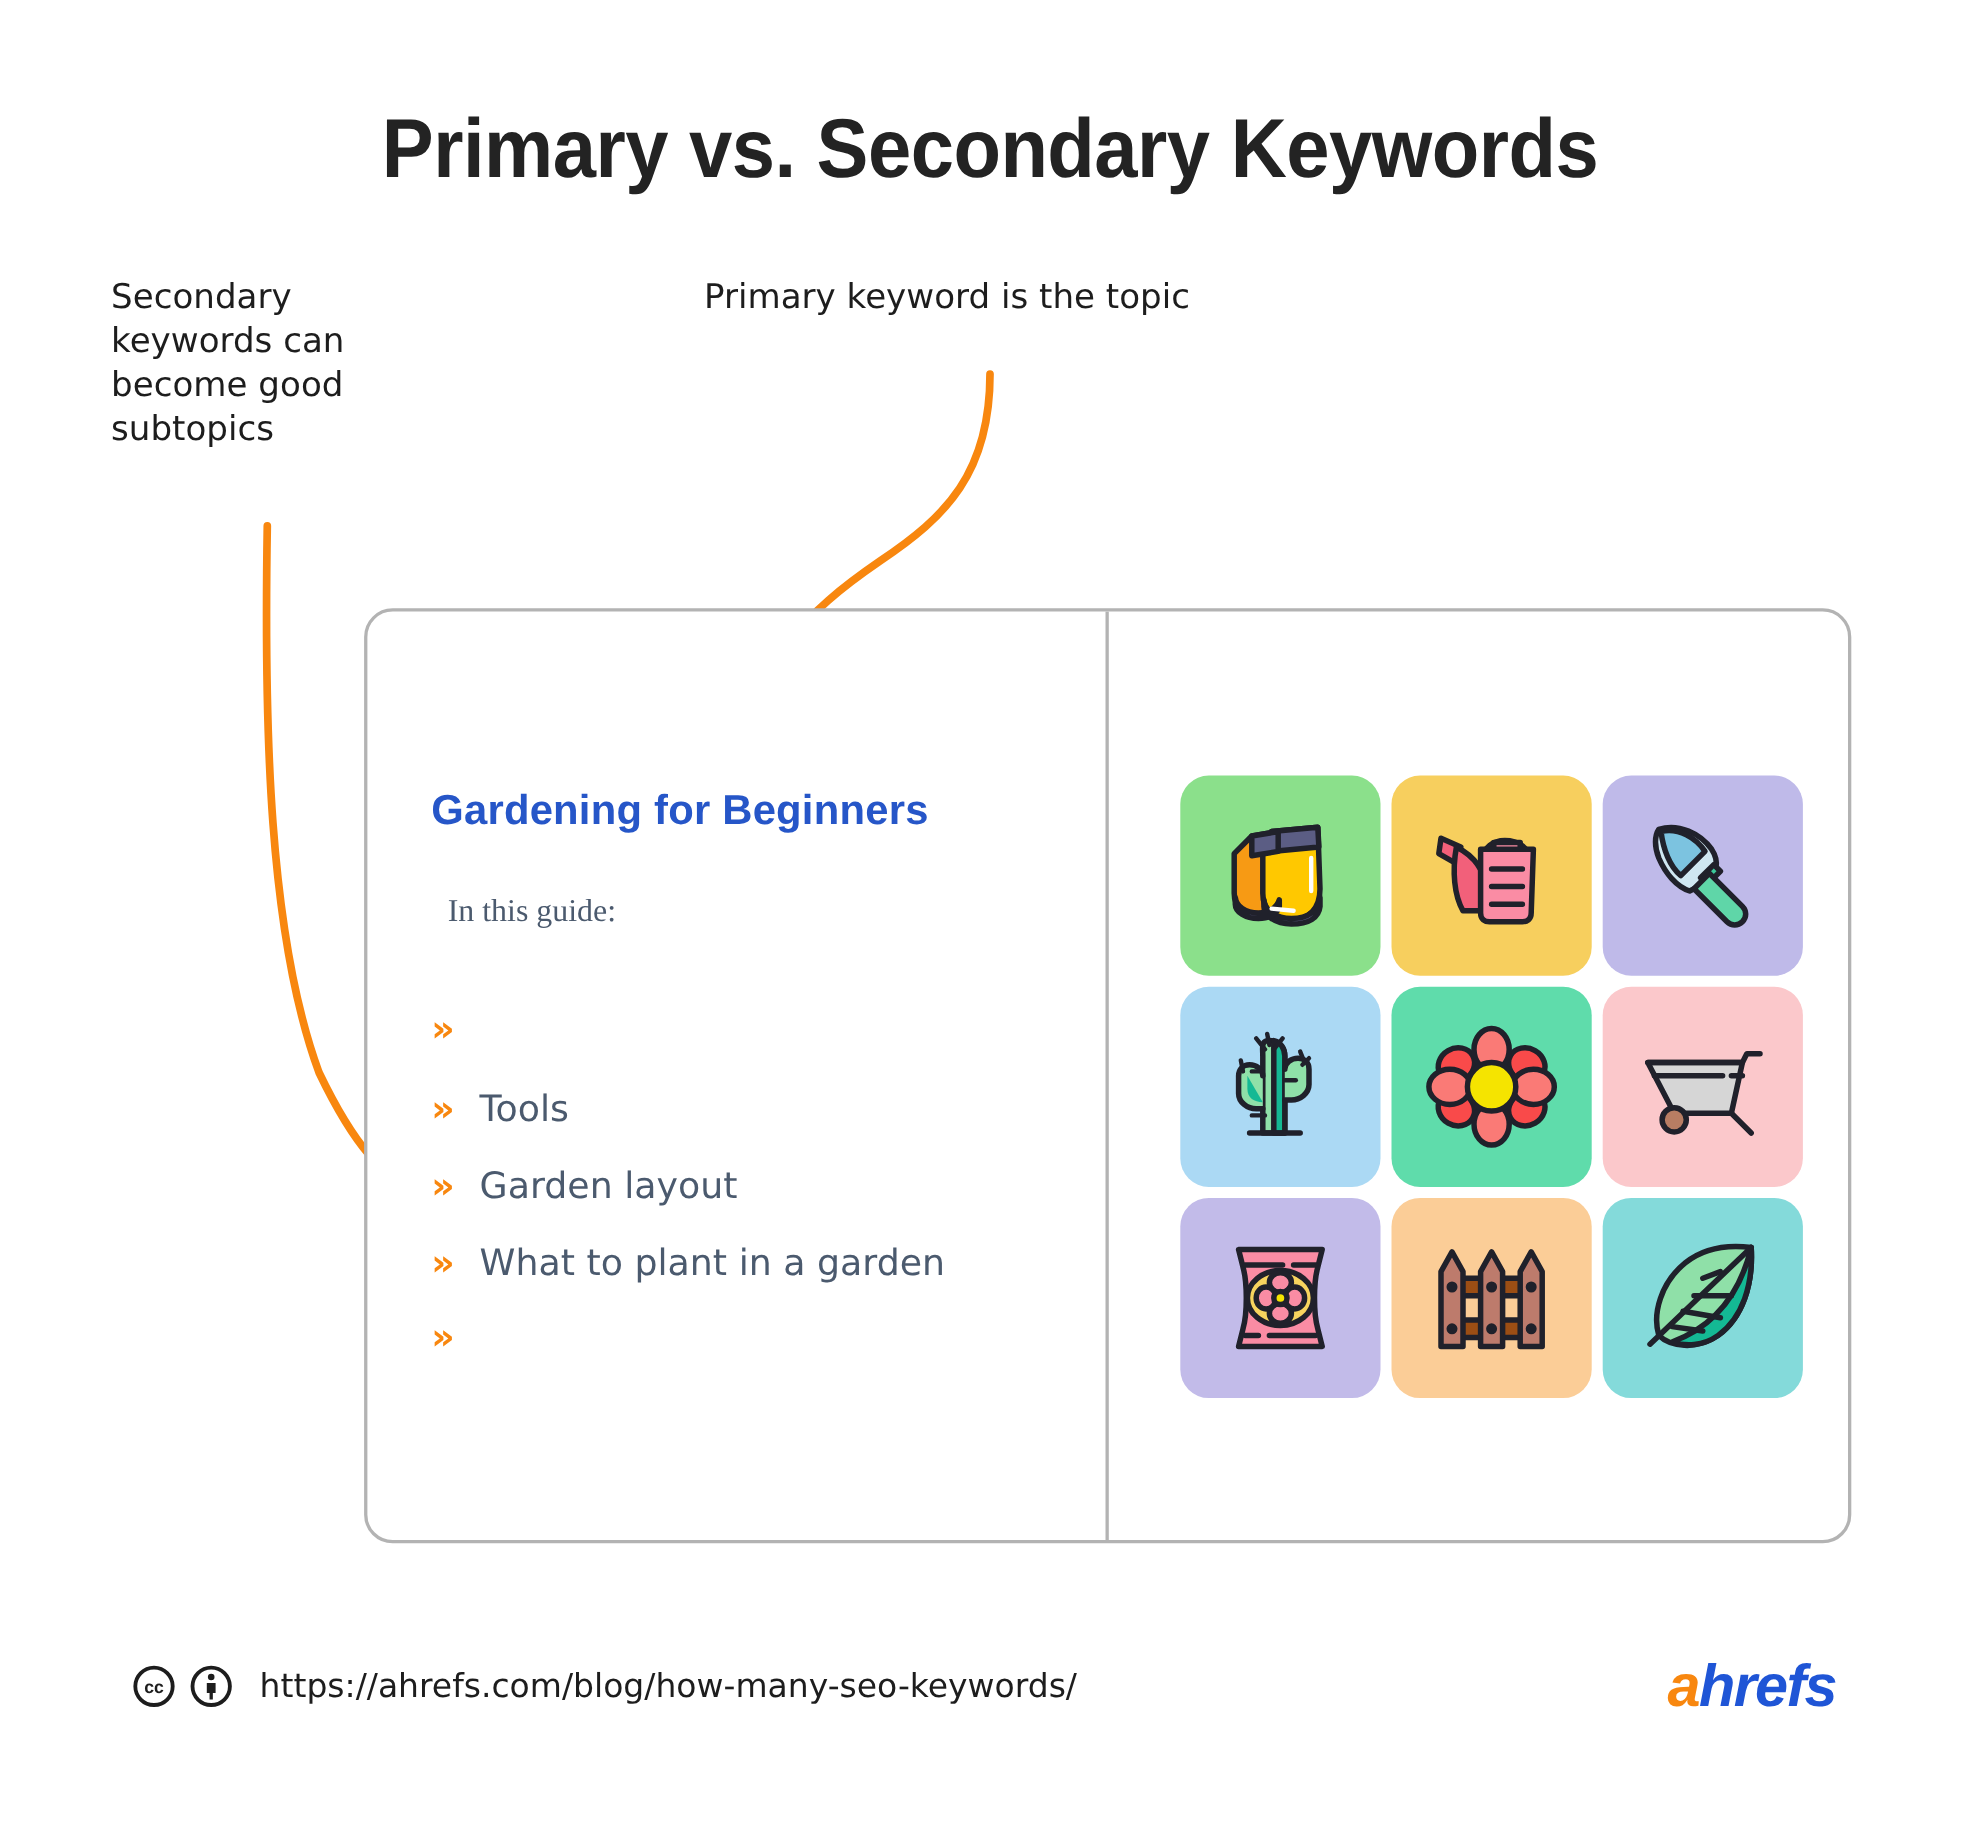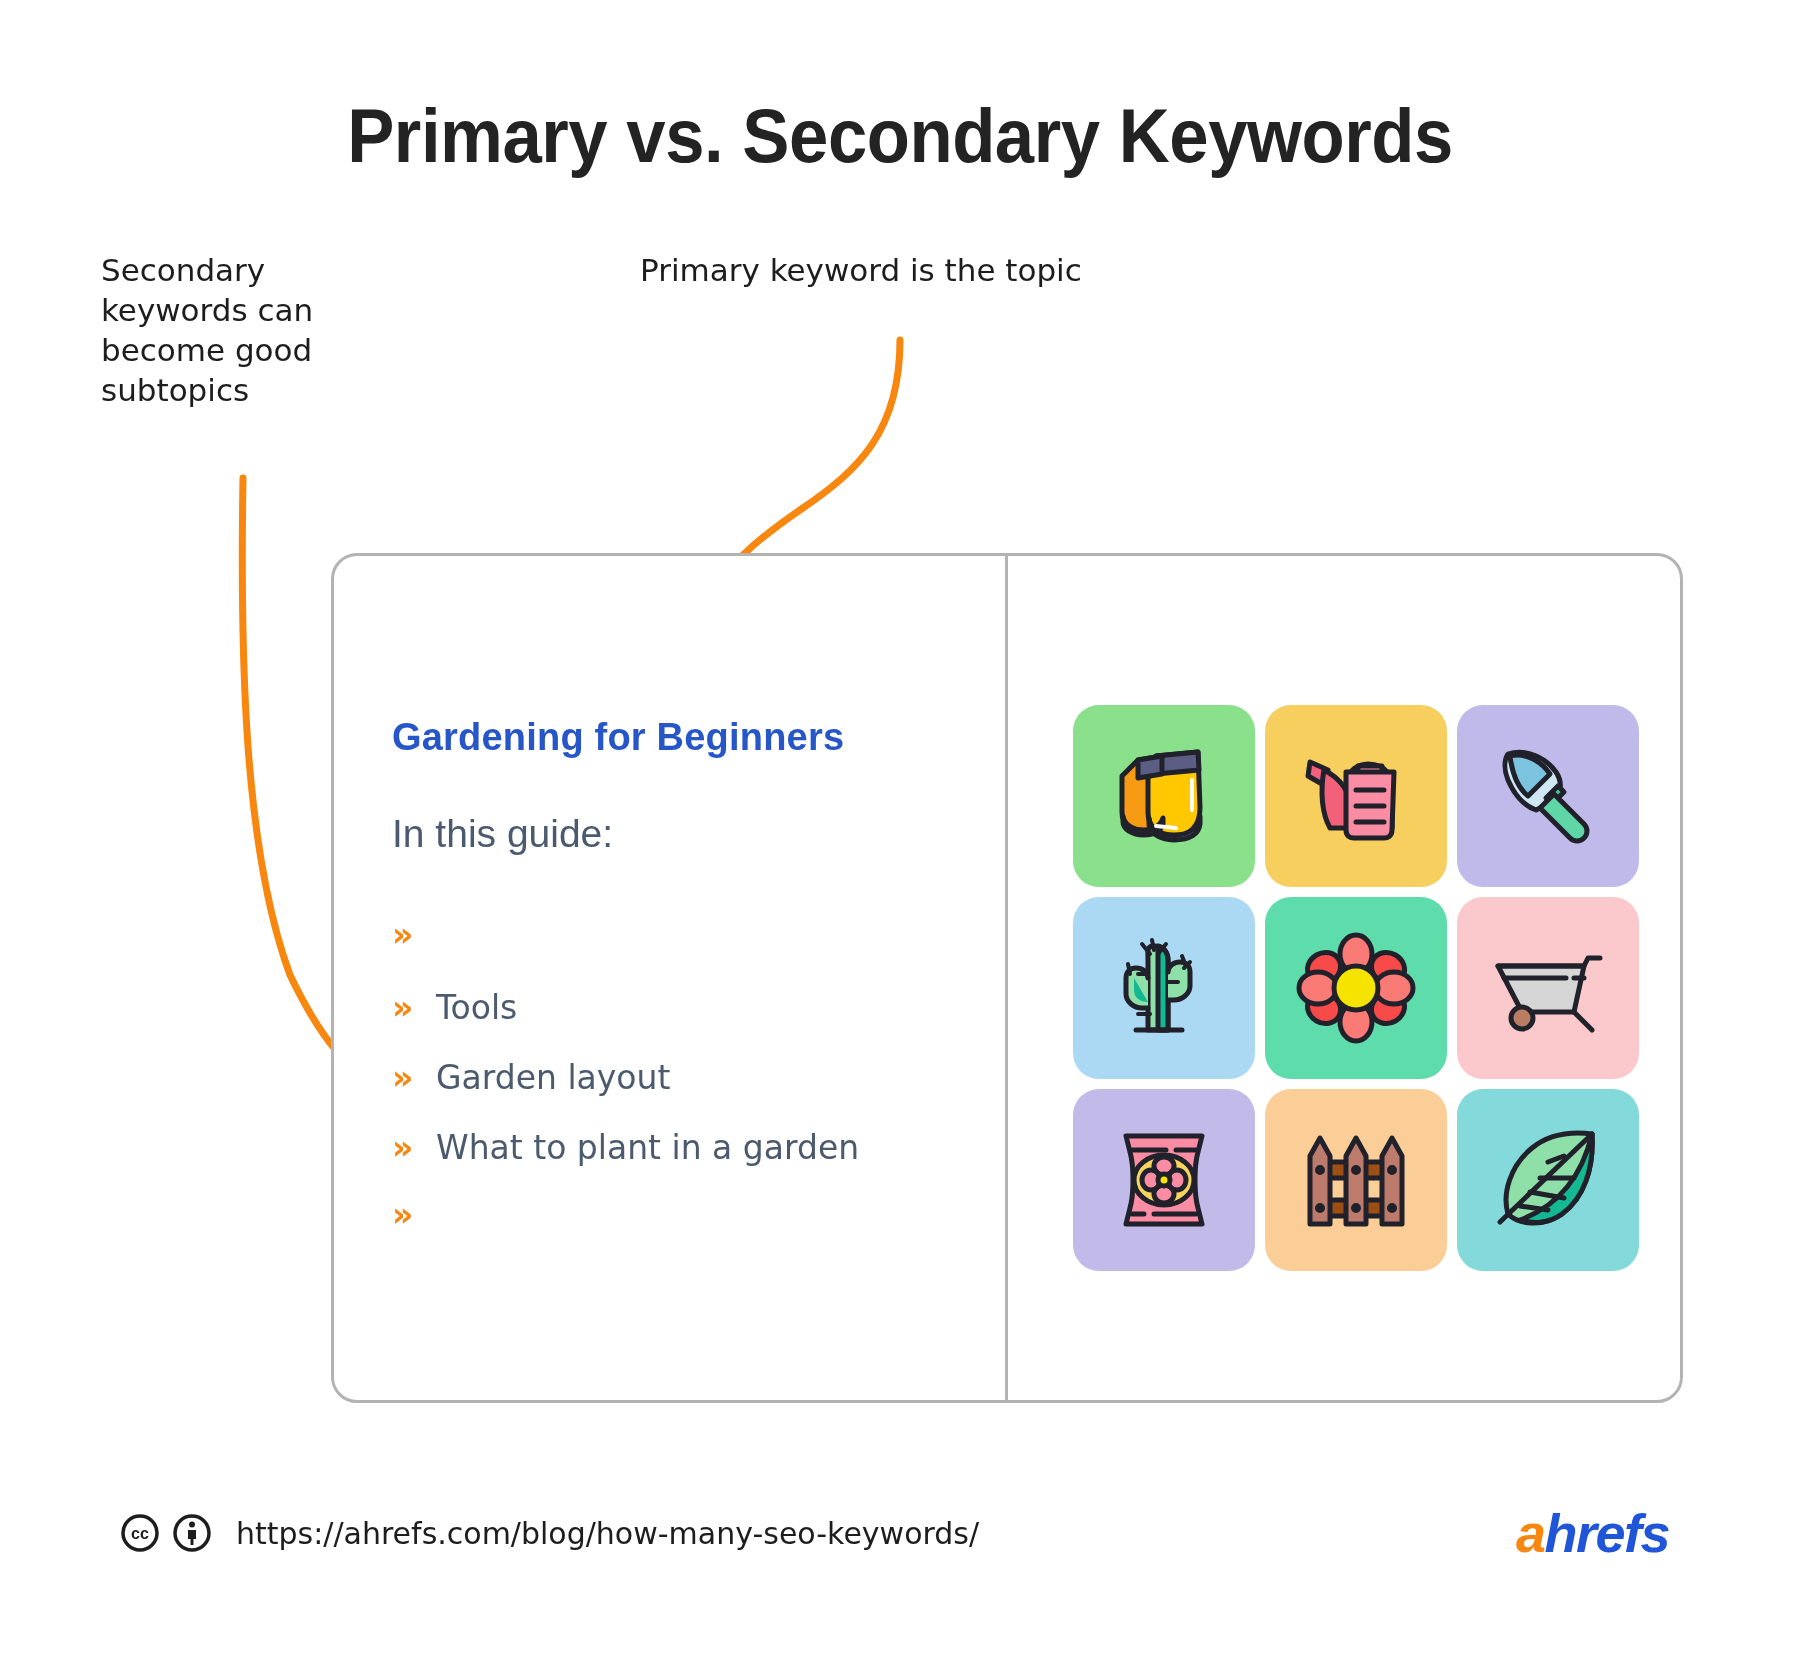--- a/index.html
+++ b/index.html
@@ -96,24 +96,24 @@
     top: 716px;
     font-family: "Liberation Sans Narrow", "Liberation Sans", sans-serif;
     font-weight: bold;
     font-size: 38px;
     color: #2656c8;
     letter-spacing: 0.2px;
     white-space: nowrap;
   }
   .card-sub {
     position: absolute;
-    left: 392px;
+    left: 407px;
     top: 812px;
-    font-family: Liberation Sans, sans-serif;
-    font-size: 39px;
+    font-family: Liberation Serif, serif;
+    font-size: 29px;
     color: #4b5a6e;
     white-space: nowrap;
   }
   .guide-list {
     position: absolute;
     left: 392px;
     top: 918px;
     margin: 0;
     padding: 0;
     list-style: none;

